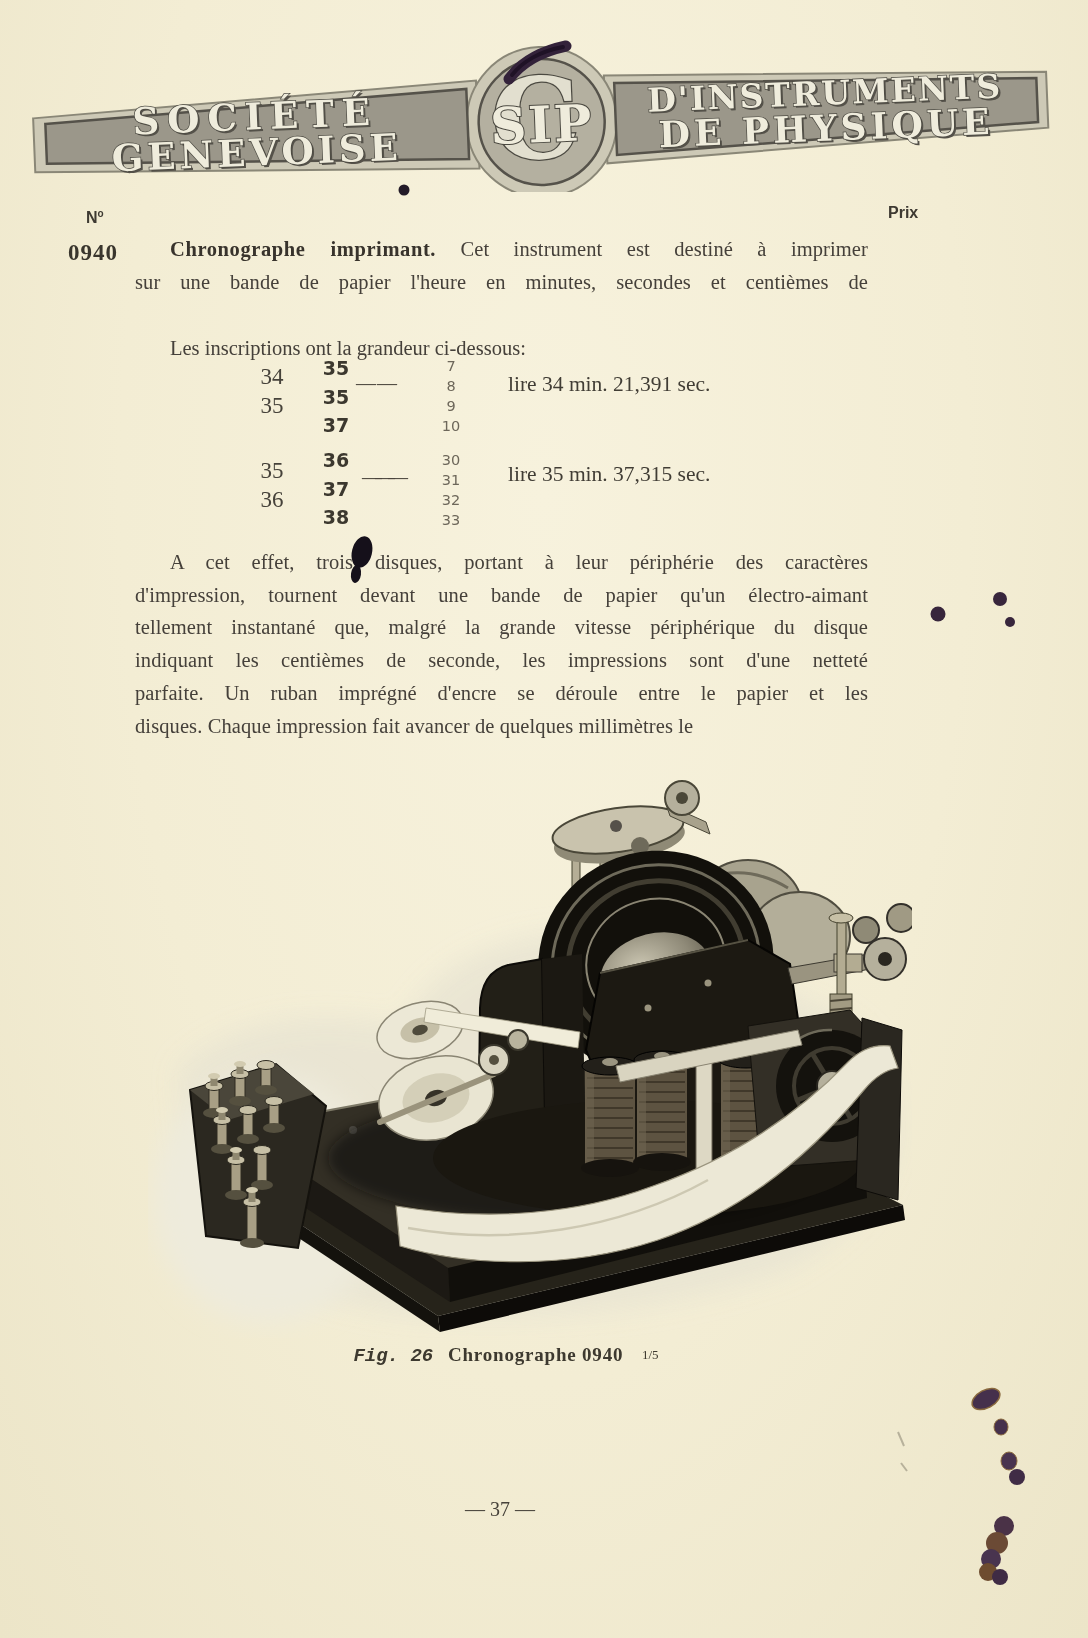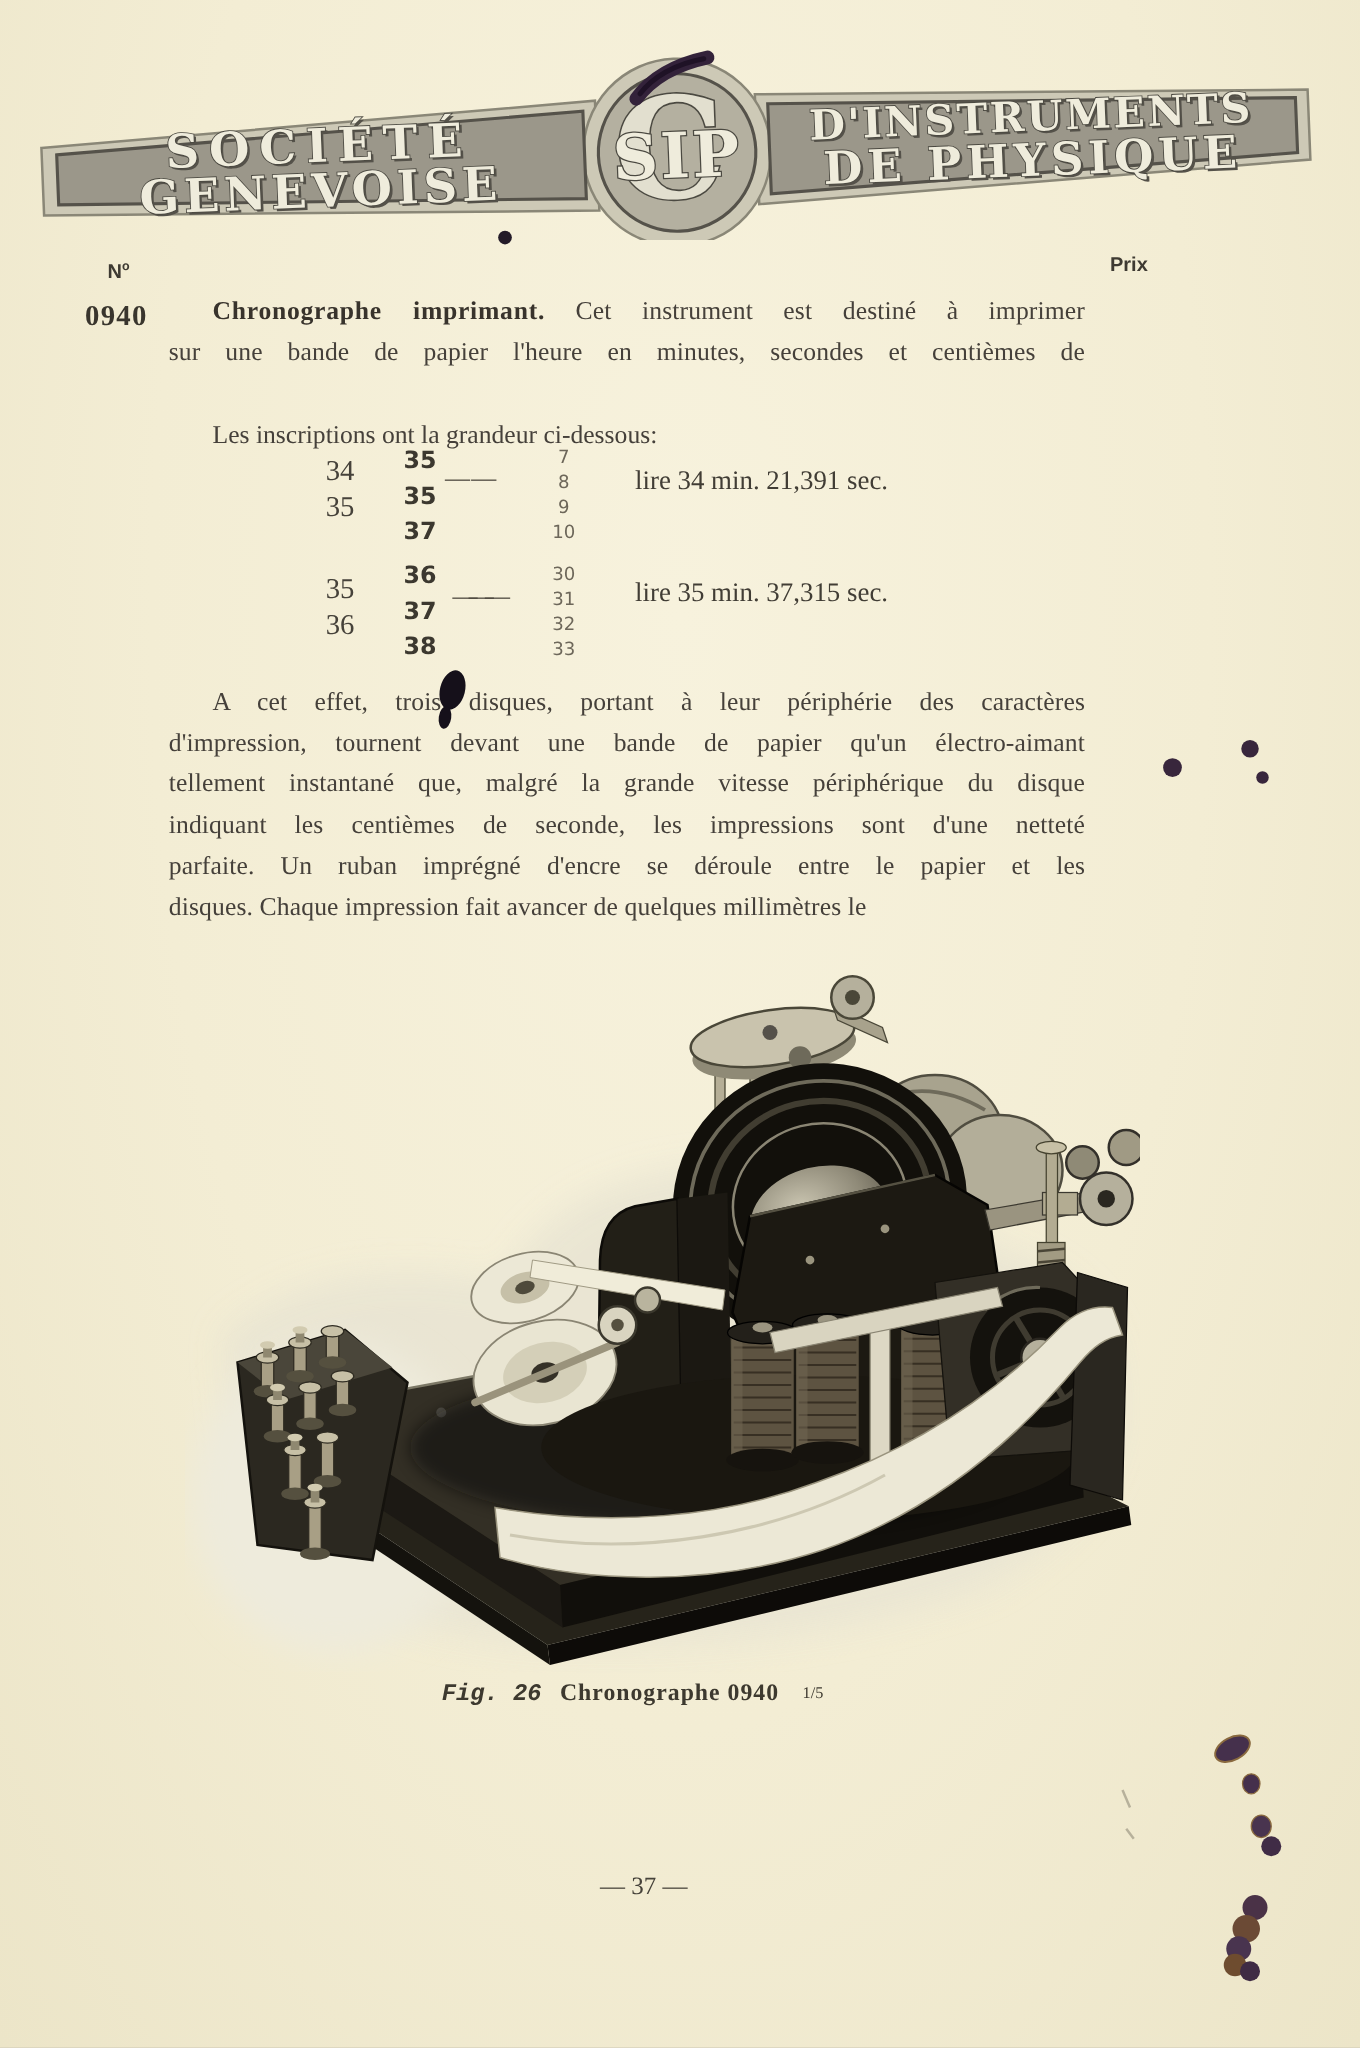--- a/index.html
+++ b/index.html
@@ -33,21 +33,21 @@
   .c-read{font-size:21.5px;color:#413d35;white-space:nowrap;}
   .r1{left:508px;top:372px;}
   .r2{left:508px;top:462px;}
   .g1m{top:362px;} .g1s{top:354px;} .g1h{top:356px;}
   .g2m{top:456px;} .g2s{top:446px;} .g2h{top:450px;}
   .figure-svg{left:148px;top:768px;width:764px;height:570px;}
   .caption{left:150px;top:1344px;width:712px;text-align:center;font-size:19px;color:#3d392f;}
   .cap-fig{font-family:Liberation Mono, monospace;font-style:italic;font-weight:bold;margin-right:10px;}
   .cap-name{font-weight:bold;letter-spacing:.8px;}
   .cap-scale{font-size:13px;margin-left:14px;vertical-align:2px;}
-  .pageno{left:15px;top:1498px;width:1000px;text-align:center;font-size:20px;color:#46423a;}
+  .pageno{left:0;top:1498px;width:1000px;text-align:center;font-size:20px;color:#46423a;}
   .overlay-svg{left:0;top:0;width:1088px;height:1638px;pointer-events:none;}
 </style>
 </head>
 <body>
 
 <div class="page">
 
   <svg class="abs banner-svg" viewBox="0 0 1022 152">
     <g transform="rotate(-2.3 511 90)">
 

